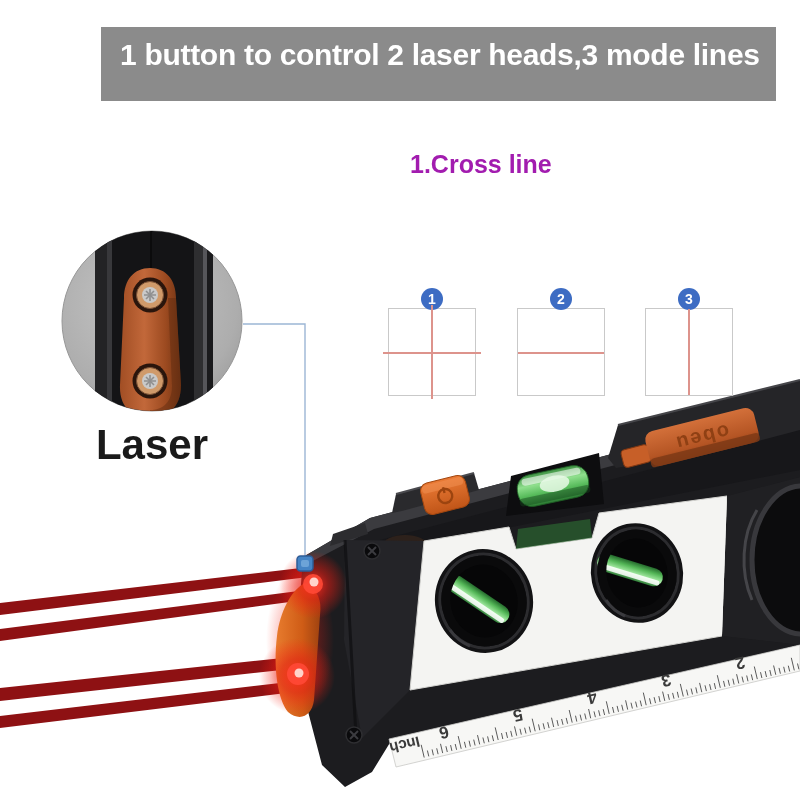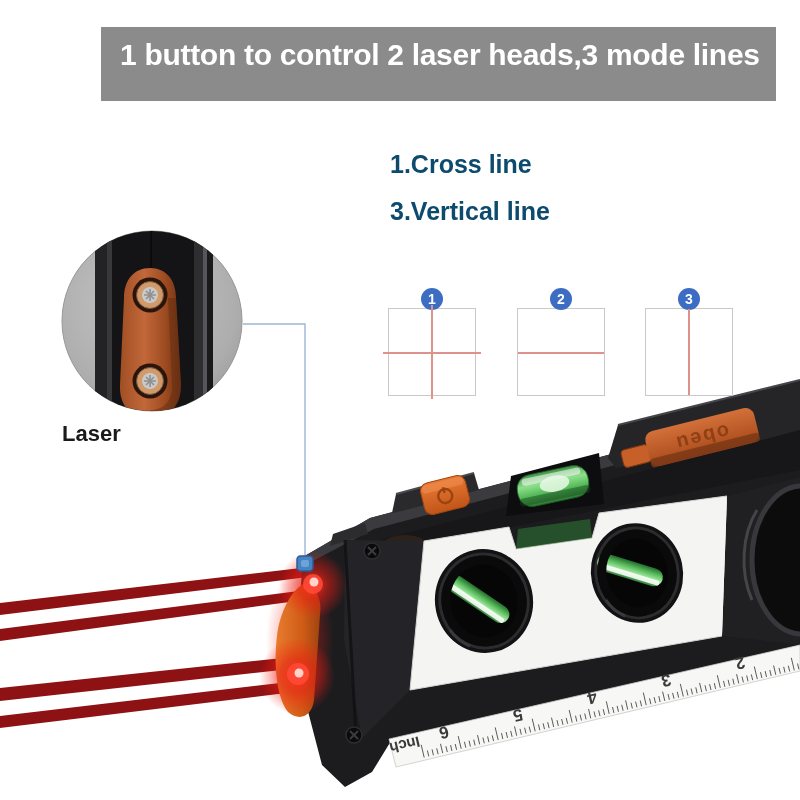--- a/index.html
+++ b/index.html
@@ -11,41 +11,41 @@
   .abs{position:absolute;}
   
   .banner{
     left:101px;top:27px;width:675px;height:74px;
     background:#8b8b8b;color:#ffffff;
     box-sizing:border-box;padding:9px 0 0 19px;
   }
   .banner .l1{font-size:30px;font-weight:bold;letter-spacing:-0.3px;line-height:37px;white-space:nowrap;}
   .banner .l2{font-size:24px;font-weight:bold;letter-spacing:-0.3px;line-height:32px;white-space:nowrap;}
   
-  .mode-list{left:390px;top:150px;color:#0c4a6e;}
+  .mode-list{left:410px;top:150px;color:#a21caf;}
   .mode-list .mi{font-size:25px;font-weight:bold;margin-bottom:18px;white-space:nowrap;}
   
   .diagram{
     width:88px;height:88px;background:#ffffff;border:1px solid #c9c9c9;
     box-sizing:border-box;
   }
   .d1{left:388px;top:308px;} .d2{left:517px;top:308px;} .d3{left:645px;top:308px;}
   .dline{position:absolute;background:#dd938c;}
   .dline.h{left:-6px;right:-6px;top:43px;height:2px;}
   .dline.v{top:-4px;bottom:-4px;left:50%;width:2px;margin-left:-1px;}
   .dline.h2{left:0;right:0;top:43px;height:2px;}
   .dline.v2{top:0;bottom:0;left:50%;width:2px;margin-left:-1px;}
   .badge{
     position:absolute;left:50%;top:-21px;width:22px;height:22px;margin-left:-11px;
     background:#3d6cc3;border-radius:50%;color:#fff;
     font-size:14px;font-weight:bold;text-align:center;line-height:22px;
   }
   
-  .laser-label{left:62px;top:421px;width:180px;
-    font-size:22px;font-weight:bold;color:#1a1a1a;}
+  .laser-label{left:62px;top:421px;width:180px;text-align:center;
+    font-size:42px;font-weight:bold;color:#1a1a1a;}
   svg text{font-family:"Liberation Sans","DejaVu Sans",sans-serif;}
 </style>
 </head>
 <body>
 
 <svg class="abs" id="scene" style="left:0;top:0" width="800" height="800" viewBox="0 0 800 800">
   <defs>
     <clipPath id="insetClip">
         <circle cx="152" cy="321" r="90"></circle>
       </clipPath>
@@ -357,21 +357,20 @@
     </g>
   </g>
 </svg>
 
 <div class="abs banner">
   <div class="l1">1 button to control 2 laser heads,3 mode lines</div>
 </div>
 
 <div class="abs mode-list">
   <div class="mi">1.Cross line</div>
-  <div class="mi">3.Vertical line</div>
 </div>
 
 <div class="abs diagram d1">
   <span class="badge">1</span>
   <div class="dline h"></div>
   <div class="dline v"></div>
 </div>
 <div class="abs diagram d2">
   <span class="badge">2</span>
   <div class="dline h2"></div>

